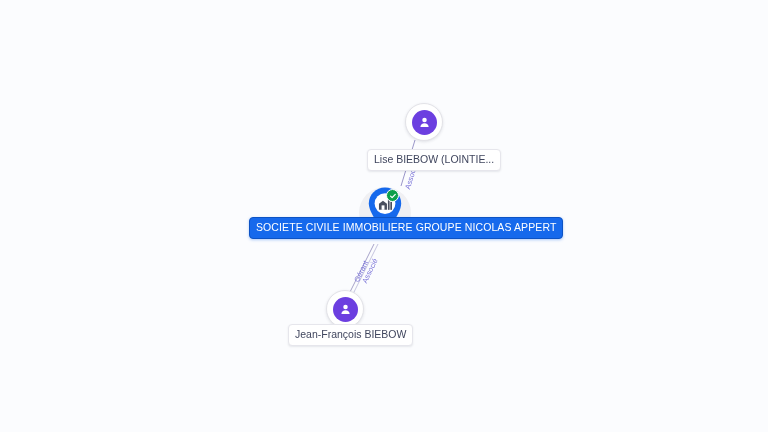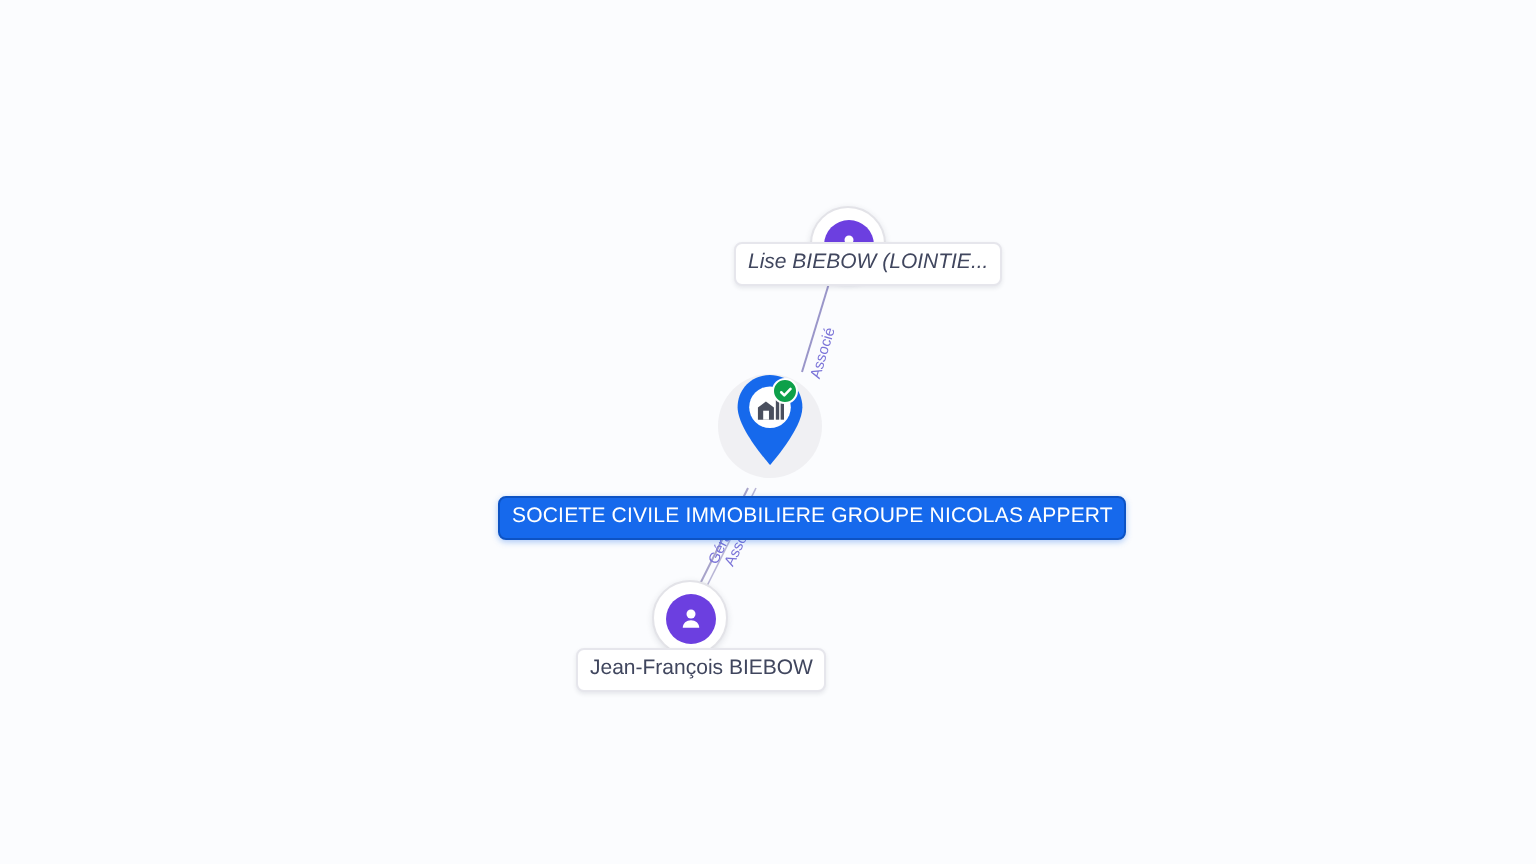--- a/index.html
+++ b/index.html
@@ -158,21 +158,21 @@
   <div class="edge-label" style="left:361px; top:281px; transform: rotate(-64deg);">Associé</div>
 
   <div class="person-node" style="left:405px; top:103px;">
     <div class="person-avatar">
       <svg width="15" height="15" viewBox="0 0 24 24">
         <circle cx="12" cy="8" r="3.6" fill="#ffffff"></circle>
         <path d="M5.4 19c0-3.6 3-6 6.6-6s6.6 2.4 6.6 6z" fill="#ffffff"></path>
       </svg>
     </div>
   </div>
-  <div class="node-label" style="left:367px; top:121px;font-style:italic;">Lise BIEBOW (LOINTIE...</div>
+  <div class="node-label" style="left:367px; top:149px;">Lise BIEBOW (LOINTIE...</div>
 
   <div class="company-node" style="left:357px; top:185px;">
     <div class="company-halo"></div>
     <svg class="pin-shape" viewBox="0 0 36 48">
       <path d="M18 1.5 C8.9 1.5 1.8 8.6 1.8 17.6 C1.8 28.5 18 46.5 18 46.5 C18 46.5 34.2 28.5 34.2 17.6 C34.2 8.6 27.1 1.5 18 1.5 Z" fill="#1669ec"></path>
       <circle cx="18" cy="17.6" r="10.4" fill="#ffffff"></circle>
     </svg>
     <div class="company-glyph">
       <svg width="16" height="14" viewBox="0 0 20 17">
         <path d="M1.2 15.8 L1.2 8.2 L6.2 4.4 L11.2 8.2 L11.2 15.8 Z" fill="#4a4f5e"></path>
@@ -180,21 +180,21 @@
         <rect x="15.4" y="5.6" width="2.1" height="10.2" fill="#4a4f5e"></rect>
         <rect x="4.5" y="10.2" width="3.6" height="5.6" fill="#ffffff"></rect>
       </svg>
     </div>
     <div class="verified-badge">
       <svg width="8" height="8" viewBox="0 0 12 12">
         <path d="M2.4 6.2 L4.7 8.5 L9.4 3.6" stroke="#ffffff" stroke-width="1.9" fill="none" stroke-linecap="round" stroke-linejoin="round"></path>
       </svg>
     </div>
   </div>
-  <div class="node-label selected" style="left:249px; top:248px;">SOCIETE CIVILE IMMOBILIERE GROUPE NICOLAS APPERT</div>
+  <div class="node-label selected" style="left:249px; top:217px;">SOCIETE CIVILE IMMOBILIERE GROUPE NICOLAS APPERT</div>
 
   <div class="person-node" style="left:326px; top:290px;">
     <div class="person-avatar">
       <svg width="15" height="15" viewBox="0 0 24 24">
         <circle cx="12" cy="8" r="3.6" fill="#ffffff"></circle>
         <path d="M5.4 19c0-3.6 3-6 6.6-6s6.6 2.4 6.6 6z" fill="#ffffff"></path>
       </svg>
     </div>
   </div>
   <div class="node-label" style="left:288px; top:324px;text-align:right;">Jean-François BIEBOW</div>

